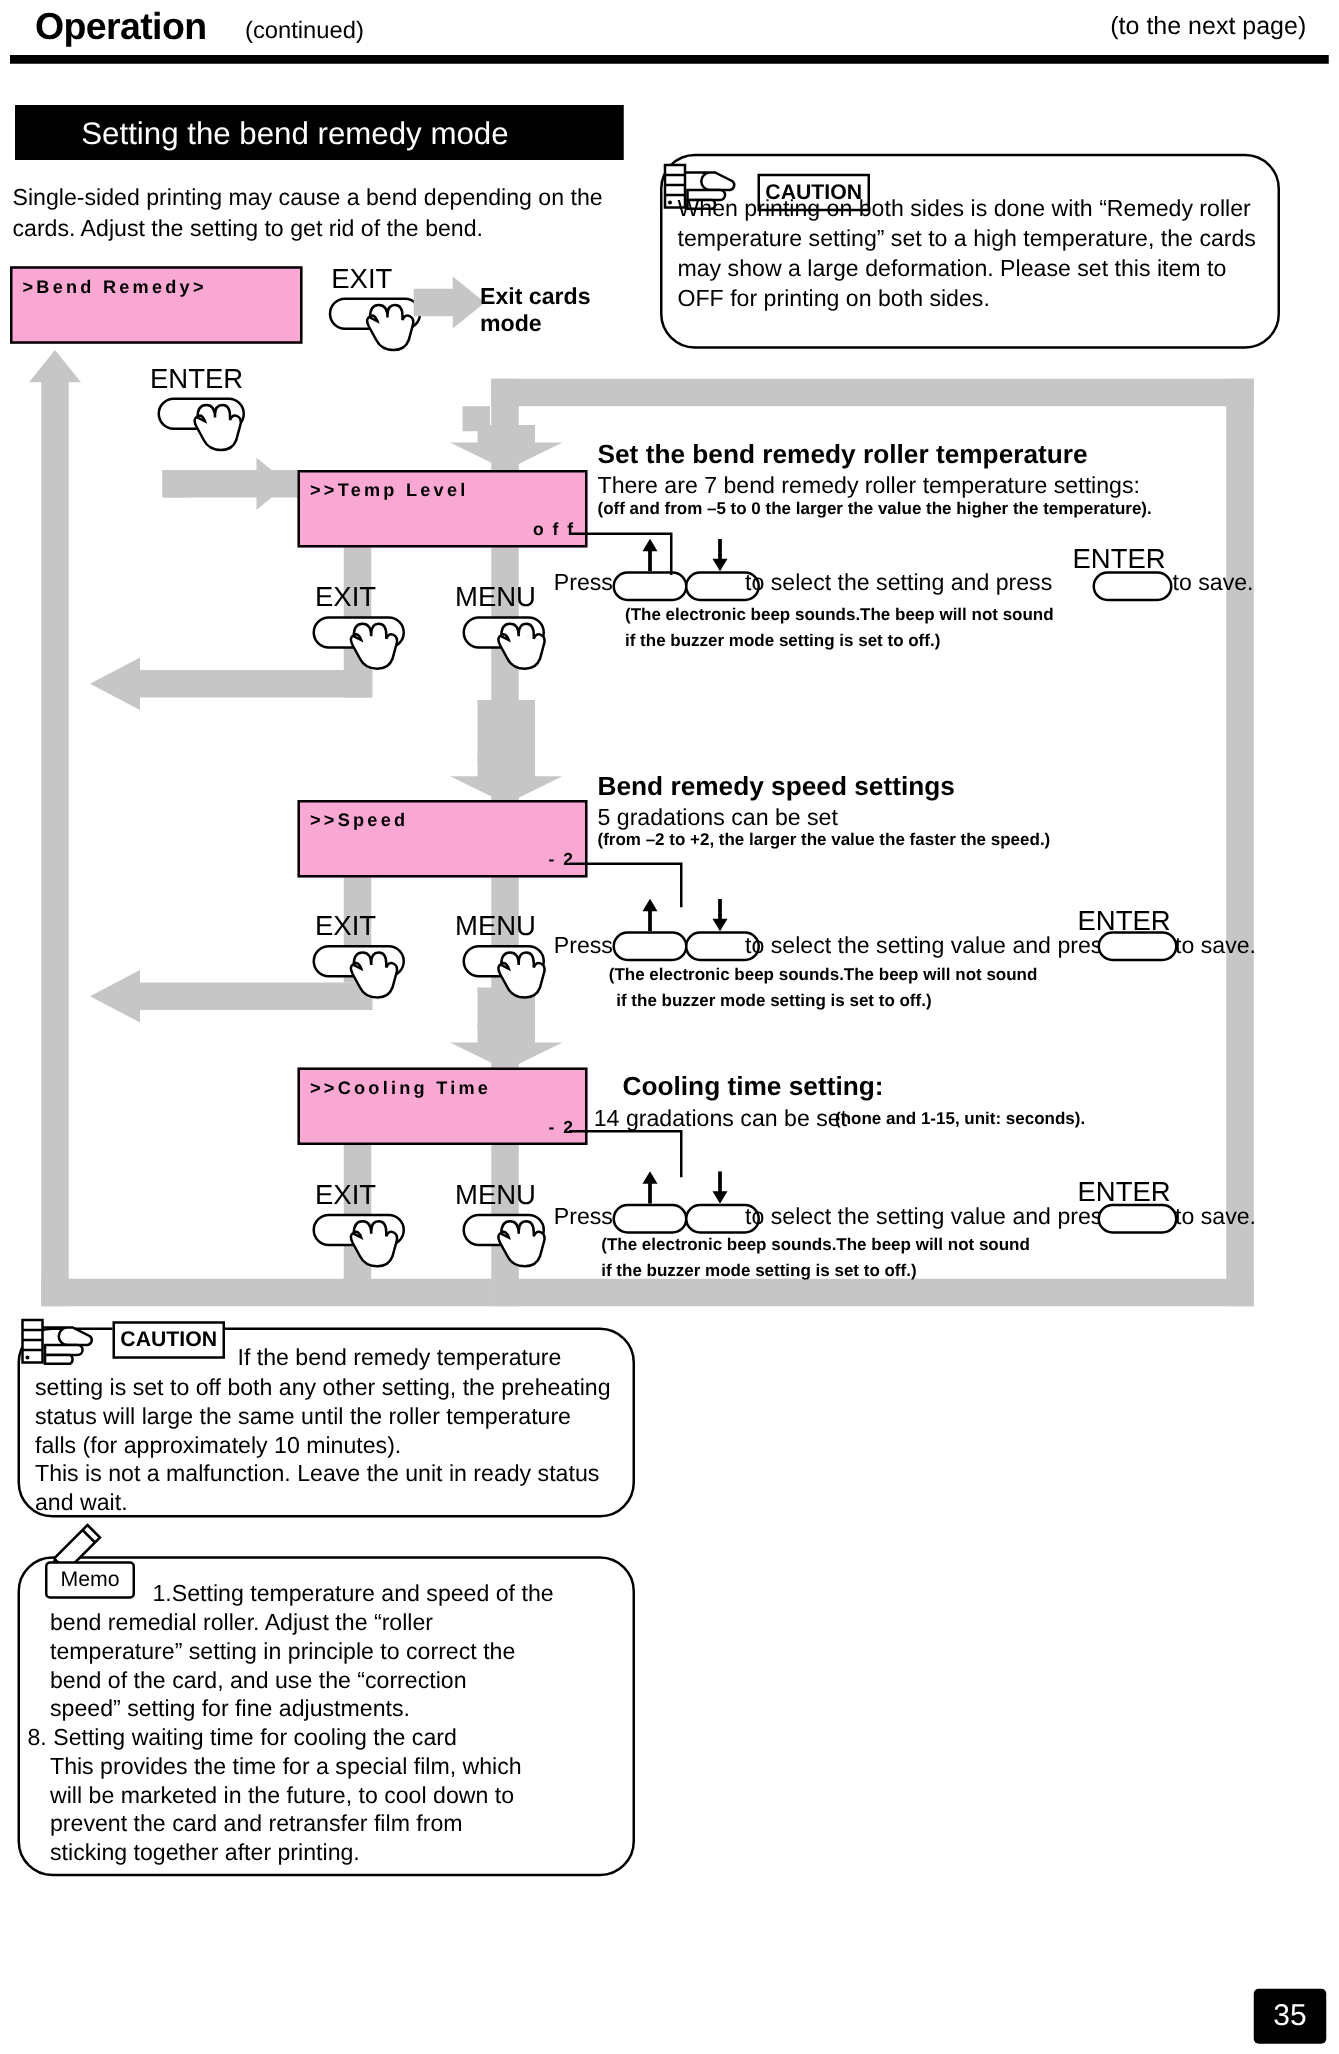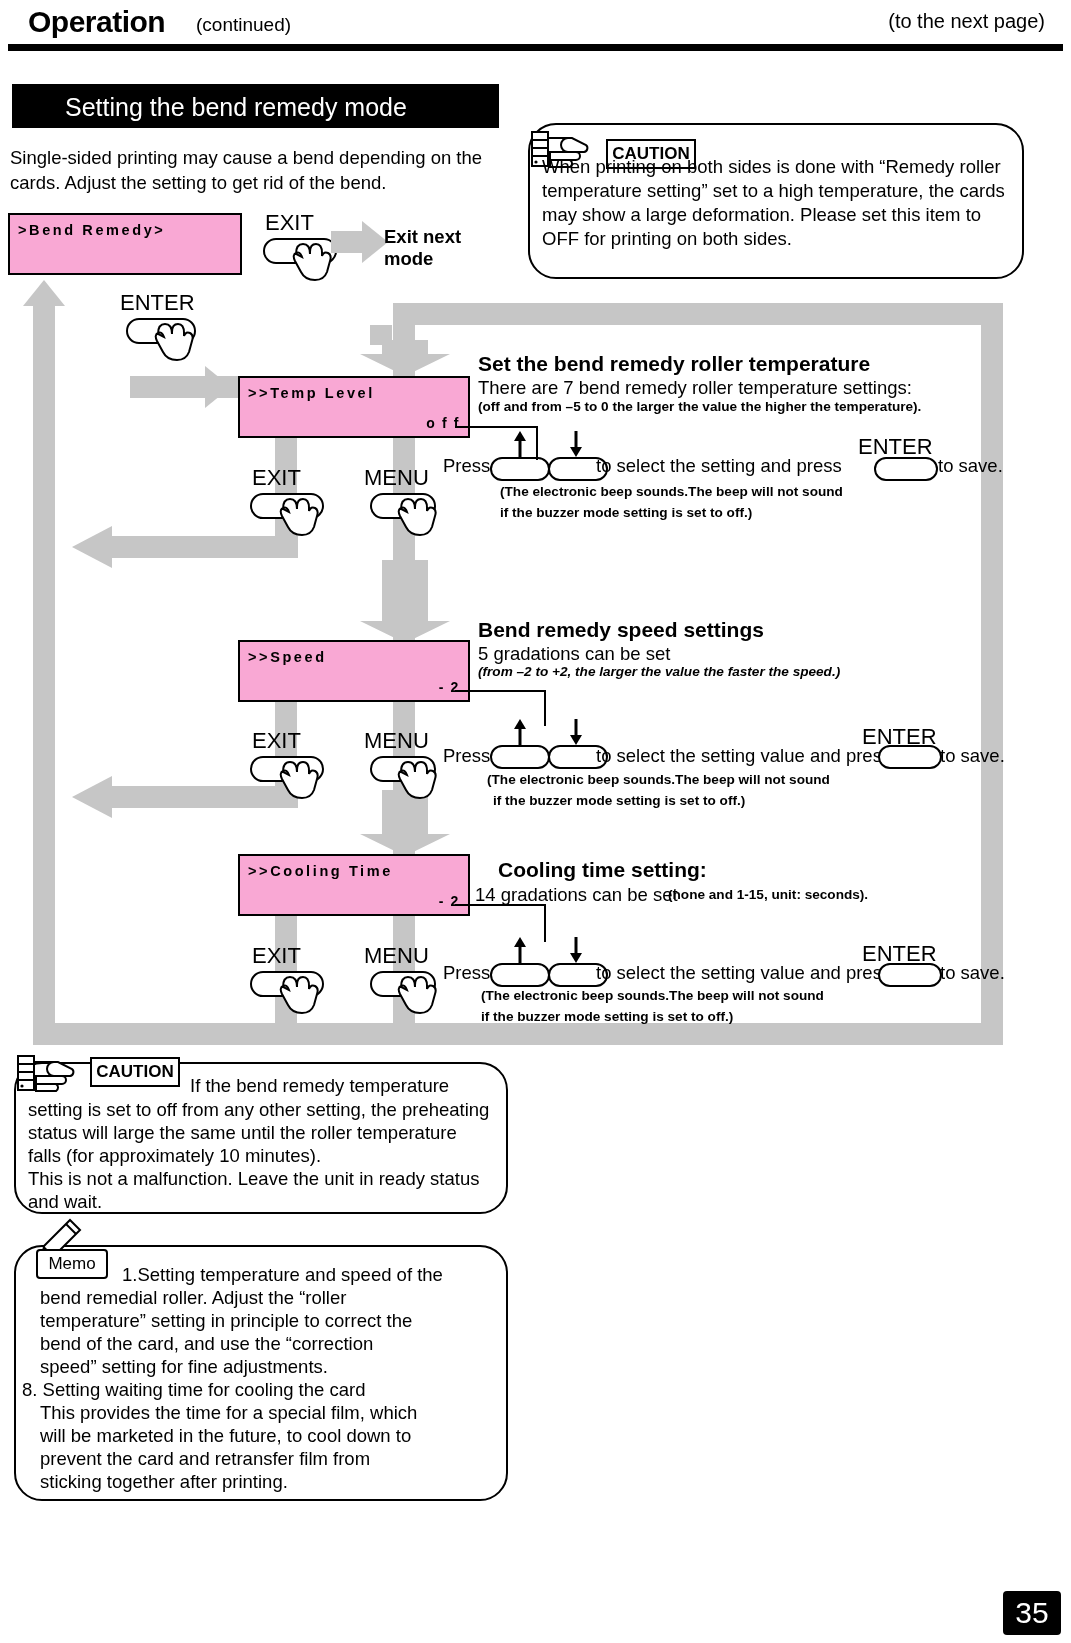--- a/index.html
+++ b/index.html
@@ -137,21 +137,21 @@
     text-align: center;
   }
   
   .pagenum {
     position: absolute;
     right: 10px; bottom: 8px;
     width: 58px; height: 44px;
     background: #000;
     border-radius: 4px;
     color: #fff;
-    font-size: 30px;
+    font-size: 24px;
     text-align: center;
     line-height: 44px;
   }
 </style>
 </head>
 <body>
 
 <div class="page">
 
   <div class="hdr-title">Operation</div>
@@ -186,21 +186,21 @@
   <div class="keylabel" style="left:265px; top:210px;">EXIT</div>
   <div class="pill" style="left:263px; top:238px; width:70px; height:22px;"></div>
   <svg style="position:absolute;left:290px;top:240px;" width="42" height="42">
     <path d="M6 14 q0 -10 7 -10 q7 0 7 10 l0 -2 q0 -8 6 -8 q6 0 6 9 l0 3 q2 -5 6 -3 q4 2 2 8 l-3 11 q-3 8 -12 8 q-10 0 -14 -8 l-6 -11 q-3 -6 1 -8 q4 -2 6 4 z" fill="#fff" stroke="#000" stroke-width="2"></path>
   </svg>
 
   <div class="grey" style="left:331px; top:231px; width:38px; height:22px;"></div>
   <svg style="position:absolute;left:362px;top:221px;" width="26" height="42">
     <polygon points="0,0 26,21 0,42" fill="#c6c6c6"></polygon>
   </svg>
-  <div class="tb f19 t-bold" style="left:384px; top:226px; width:110px; line-height:22px;">Exit next mode</div>
+  <div class="tb f19 t-bold" style="left:384px; top:226px; width:110px; line-height:22px;">Exit cards mode</div>
 
   <div class="keylabel" style="left:120px; top:290px;">ENTER</div>
   <div class="pill" style="left:126px; top:318px; width:66px; height:22px;"></div>
   <svg style="position:absolute;left:152px;top:320px;" width="42" height="42">
     <path d="M6 14 q0 -10 7 -10 q7 0 7 10 l0 -2 q0 -8 6 -8 q6 0 6 9 l0 3 q2 -5 6 -3 q4 2 2 8 l-3 11 q-3 8 -12 8 q-10 0 -14 -8 l-6 -11 q-3 -6 1 -8 q4 -2 6 4 z" fill="#fff" stroke="#000" stroke-width="2"></path>
   </svg>
 
   <div class="grey" style="left:33px; top:300px; width:22px; height:745px;"></div>
   <svg style="position:absolute;left:23px;top:280px;" width="42" height="26">
     <polygon points="21,0 42,26 0,26" fill="#c6c6c6"></polygon>
@@ -292,21 +292,21 @@
     <path d="M0 3 H82 V36" fill="none" stroke="#000" stroke-width="2"></path>
   </svg>
 
   <div class="lcd" id="lcd-speed">
     <div class="l1">&gt;&gt;Speed</div>
     <div class="l2">- 2</div>
   </div>
 
   <div class="tb f22 t-bold" style="left:478px; top:618px;">Bend remedy speed settings</div>
   <div class="tb f19" style="left:478px; top:643px;">5 gradations can be set</div>
-  <div class="tb f14" style="left:478px; top:664px;font-style:italic;">(from –2 to +2, the larger the value the faster the speed.)</div>
+  <div class="tb f14" style="left:478px; top:664px;">(from –2 to +2, the larger the value the faster the speed.)</div>
 
   <div class="keylabel" style="left:252px; top:728px;">EXIT</div>
   <div class="pill" style="left:250px; top:756px; width:70px; height:22px;"></div>
   <svg style="position:absolute;left:277px;top:758px;" width="42" height="42">
     <path d="M6 14 q0 -10 7 -10 q7 0 7 10 l0 -2 q0 -8 6 -8 q6 0 6 9 l0 3 q2 -5 6 -3 q4 2 2 8 l-3 11 q-3 8 -12 8 q-10 0 -14 -8 l-6 -11 q-3 -6 1 -8 q4 -2 6 4 z" fill="#fff" stroke="#000" stroke-width="2"></path>
   </svg>
   <div class="keylabel" style="left:364px; top:728px;">MENU</div>
   <div class="pill" style="left:370px; top:756px; width:62px; height:22px;"></div>
   <svg style="position:absolute;left:395px;top:758px;" width="42" height="42">
     <path d="M6 14 q0 -10 7 -10 q7 0 7 10 l0 -2 q0 -8 6 -8 q6 0 6 9 l0 3 q2 -5 6 -3 q4 2 2 8 l-3 11 q-3 8 -12 8 q-10 0 -14 -8 l-6 -11 q-3 -6 1 -8 q4 -2 6 4 z" fill="#fff" stroke="#000" stroke-width="2"></path>
@@ -380,21 +380,21 @@
     <line x1="2" y1="12" x2="18" y2="12" stroke="#000" stroke-width="2"></line>
     <line x1="2" y1="20" x2="18" y2="20" stroke="#000" stroke-width="2"></line>
     <line x1="2" y1="28" x2="18" y2="28" stroke="#000" stroke-width="2"></line>
     <circle cx="6" cy="34" r="1.6" fill="#000"></circle>
     <path d="M18 10 h24 a8 8 0 0 1 0 0 l14 7 a4 4 0 0 1 -2 7 h-16 a6 6 0 0 1 0 -14 z" fill="#fff" stroke="#000" stroke-width="2"></path>
     <path d="M20 24 h26 a4 4 0 0 1 0 8 h-26 z" fill="#fff" stroke="#000" stroke-width="2"></path>
     <path d="M20 32 h20 a4 4 0 0 1 0 7 h-20 z" fill="#fff" stroke="#000" stroke-width="2"></path>
   </svg>
   <div class="caution-badge" style="left:90px; top:1057px; width:86px; height:26px; font-size:17px; line-height:26px;">CAUTION</div>
   <div class="tb f19" style="left:190px; top:1075px;">If the bend remedy temperature</div>
-  <div class="tb f19" style="left:28px; top:1099px;">setting is set to off from any other setting, the preheating</div>
+  <div class="tb f19" style="left:28px; top:1099px;">setting is set to off both any other setting, the preheating</div>
   <div class="tb f19" style="left:28px; top:1122px;">status will large the same until the roller temperature</div>
   <div class="tb f19" style="left:28px; top:1145px;">falls (for approximately 10 minutes).</div>
   <div class="tb f19" style="left:28px; top:1168px;">This is not a malfunction. Leave the unit in ready status</div>
   <div class="tb f19" style="left:28px; top:1191px;">and wait.</div>
 
   <div class="callout" style="left:14px; top:1245px; width:490px; height:252px;"></div>
   <svg style="position:absolute;left:36px;top:1218px;" width="46" height="44">
     <polygon points="34,2 44,12 18,38 6,40 8,28" fill="#fff" stroke="#000" stroke-width="2"></polygon>
     <line x1="30" y1="6" x2="40" y2="16" stroke="#000" stroke-width="2"></line>
     <polygon points="6,40 8,28 14,34" fill="#000"></polygon>

